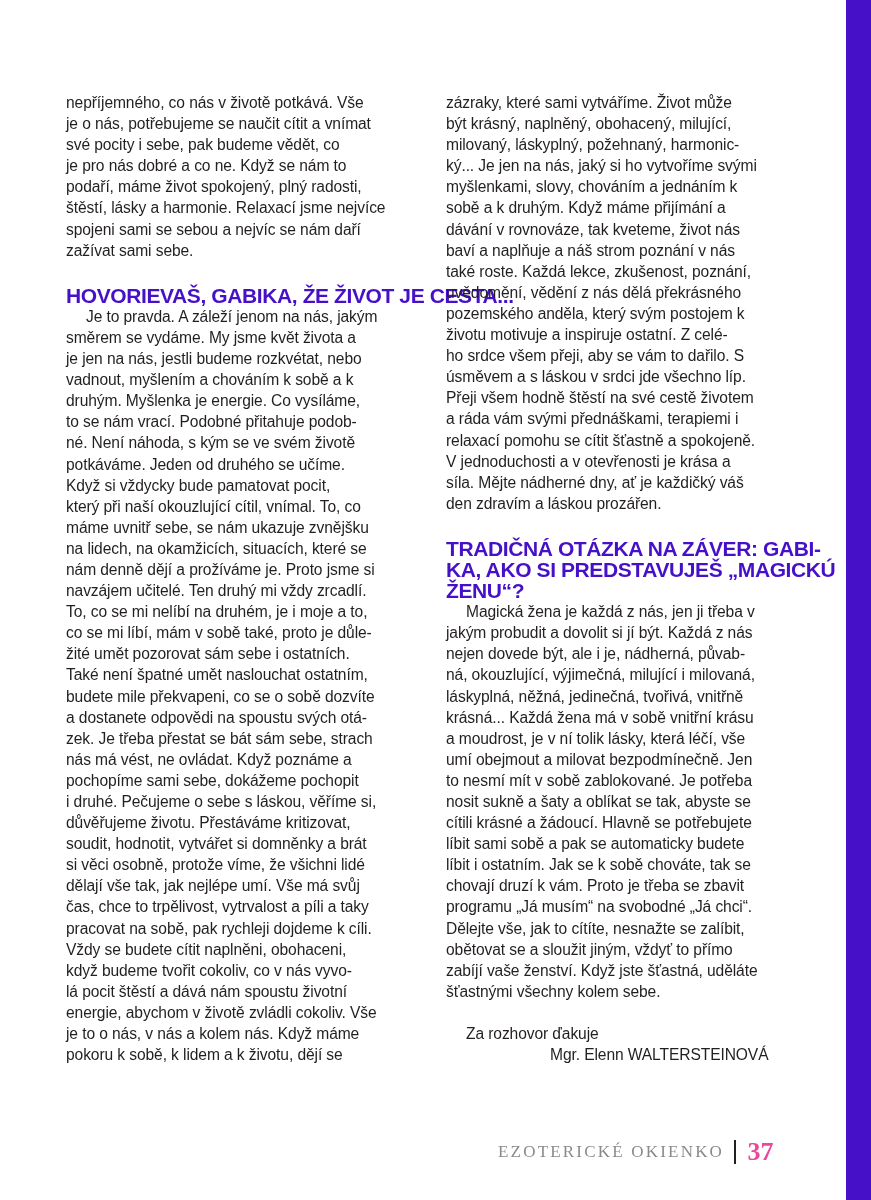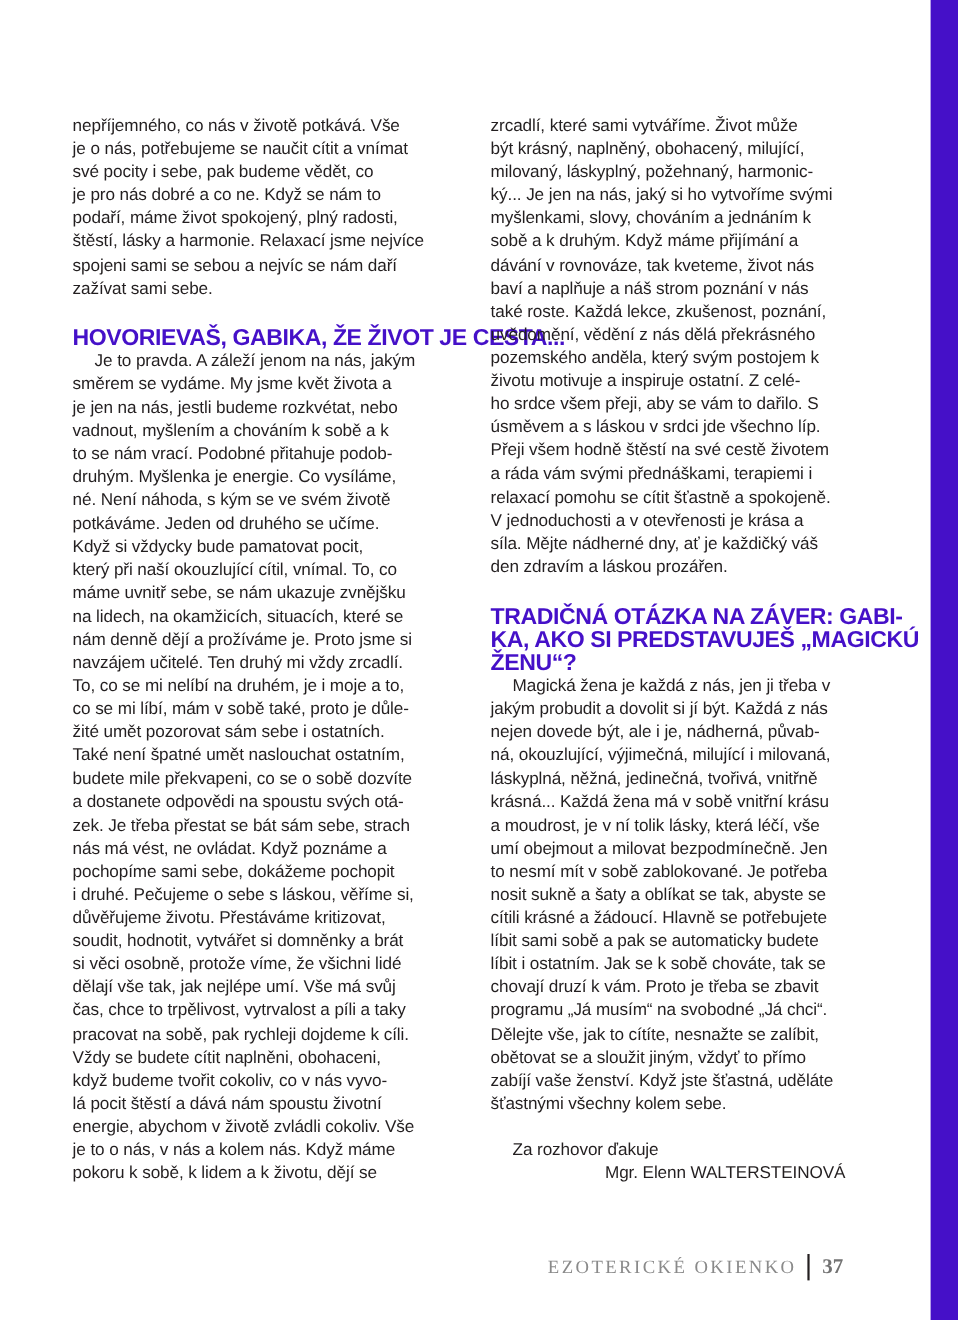--- a/index.html
+++ b/index.html
@@ -6,21 +6,21 @@
     body {
       width: 871px; height: 1200px; position: relative; overflow: hidden;
       background: #ffffff; color: #231f20;
       font-family: "Liberation Sans", sans-serif;
     }
     .side-bar {
       position: absolute; left: 846px; top: 0; width: 25px; height: 1200px;
       background: #4510c8;
     }
     .column {
-      position: absolute; top: 104px;
+      position: absolute; top: 92px;
       font-size: 15.6px; line-height: 21.1px;
       letter-spacing: -0.1px;
     }
     .col-left { left: 66px; width: 364px; }
     .col-right { left: 446px; width: 364px; }
     .line { white-space: nowrap; height: 21.1px; }
     .indent { padding-left: 20px; }
     .heading {
       color: #4510c8; font-weight: bold; font-size: 21px;
       letter-spacing: -0.4px; white-space: nowrap; height: 21.1px;
@@ -36,21 +36,21 @@
     .footer-title {
       font-family: "Liberation Serif", serif; color: #8a8a8a;
       font-size: 17px; letter-spacing: 2.2px;
     }
     .footer-sep {
       display: inline-block; width: 1.5px; height: 24px; background: #231f20;
       margin: 0 12px 0 10px;
     }
     .footer-page {
       font-family: "Liberation Serif", serif; font-weight: bold;
-      font-size: 19px; color: #737373;
+      font-size: 26px; color: #ec4899;
     }
   </style>
 </head>
 <body>
 
 <div class="side-bar"></div>
 
 <div class="column col-left" id="col-left">
   <div id="left-intro">
       <div class="line">nepříjemného, co nás v životě potkává. Vše</div>
@@ -63,22 +63,22 @@
       <div class="line">zažívat sami sebe.</div>
     </div>
   <div class="gap-half"></div>
   <div class="gap-half"></div>
   <div class="heading">HOVORIEVAŠ, GABIKA, ŽE ŽIVOT JE CESTA...</div>
   <div id="left-body">
       <div class="line indent">Je to pravda. A záleží jenom na nás, jakým</div>
       <div class="line">směrem se vydáme. My jsme květ života a</div>
       <div class="line">je jen na nás, jestli budeme rozkvétat, nebo</div>
       <div class="line">vadnout, myšlením a chováním k sobě a k</div>
+      <div class="line">druhým. Myšlenka je energie. Co vysíláme,</div>
       <div class="line">to se nám vrací. Podobné přitahuje podob-</div>
-      <div class="line">druhým. Myšlenka je energie. Co vysíláme,</div>
       <div class="line">né. Není náhoda, s kým se ve svém životě</div>
       <div class="line">potkáváme. Jeden od druhého se učíme.</div>
       <div class="line">Když si vždycky bude pamatovat pocit,</div>
       <div class="line">který při naší okouzlující cítil, vnímal. To, co</div>
       <div class="line">máme uvnitř sebe, se nám ukazuje zvnějšku</div>
       <div class="line">na lidech, na okamžicích, situacích, které se</div>
       <div class="line">nám denně dějí a prožíváme je. Proto jsme si</div>
       <div class="line">navzájem učitelé. Ten druhý mi vždy zrcadlí.</div>
       <div class="line">To, co se mi nelíbí na druhém, je i moje a to,</div>
       <div class="line">co se mi líbí, mám v sobě také, proto je důle-</div>
@@ -100,21 +100,21 @@
       <div class="line">když budeme tvořit cokoliv, co v nás vyvo-</div>
       <div class="line">lá pocit štěstí a dává nám spoustu životní</div>
       <div class="line">energie, abychom v životě zvládli cokoliv. Vše</div>
       <div class="line">je to o nás, v nás a kolem nás. Když máme</div>
       <div class="line">pokoru k sobě, k lidem a k životu, dějí se</div>
     </div>
 </div>
 
 <div class="column col-right">
   <div id="right-intro">
-      <div class="line">zrcadlí, které sami vytváříme. Život může</div>
+      <div class="line">zázraky, které sami vytváříme. Život může</div>
       <div class="line">být krásný, naplněný, obohacený, milující,</div>
       <div class="line">milovaný, láskyplný, požehnaný, harmonic-</div>
       <div class="line">ký... Je jen na nás, jaký si ho vytvoříme svými</div>
       <div class="line">myšlenkami, slovy, chováním a jednáním k</div>
       <div class="line">sobě a k druhým. Když máme přijímání a</div>
       <div class="line">dávání v rovnováze, tak kveteme, život nás</div>
       <div class="line">baví a naplňuje a náš strom poznání v nás</div>
       <div class="line">také roste. Každá lekce, zkušenost, poznání,</div>
       <div class="line">uvědomění, vědění z nás dělá překrásného</div>
       <div class="line">pozemského anděla, který svým postojem k</div>

